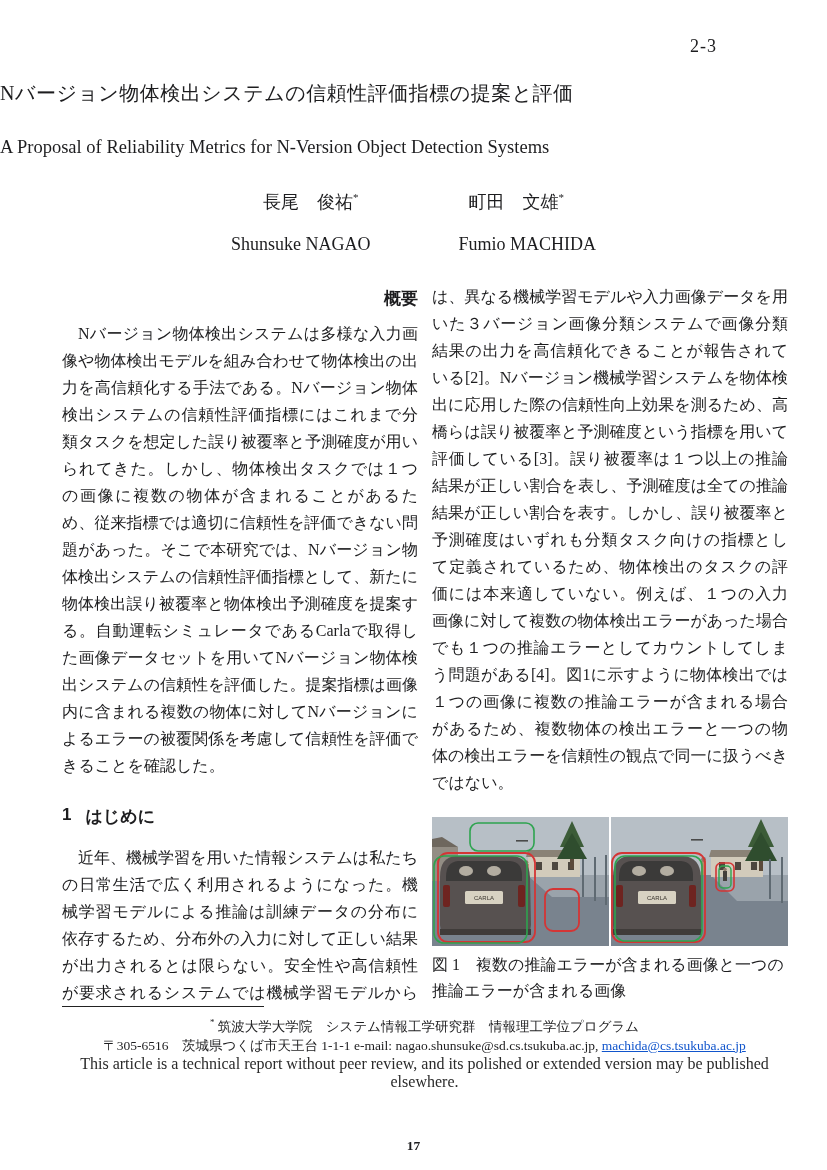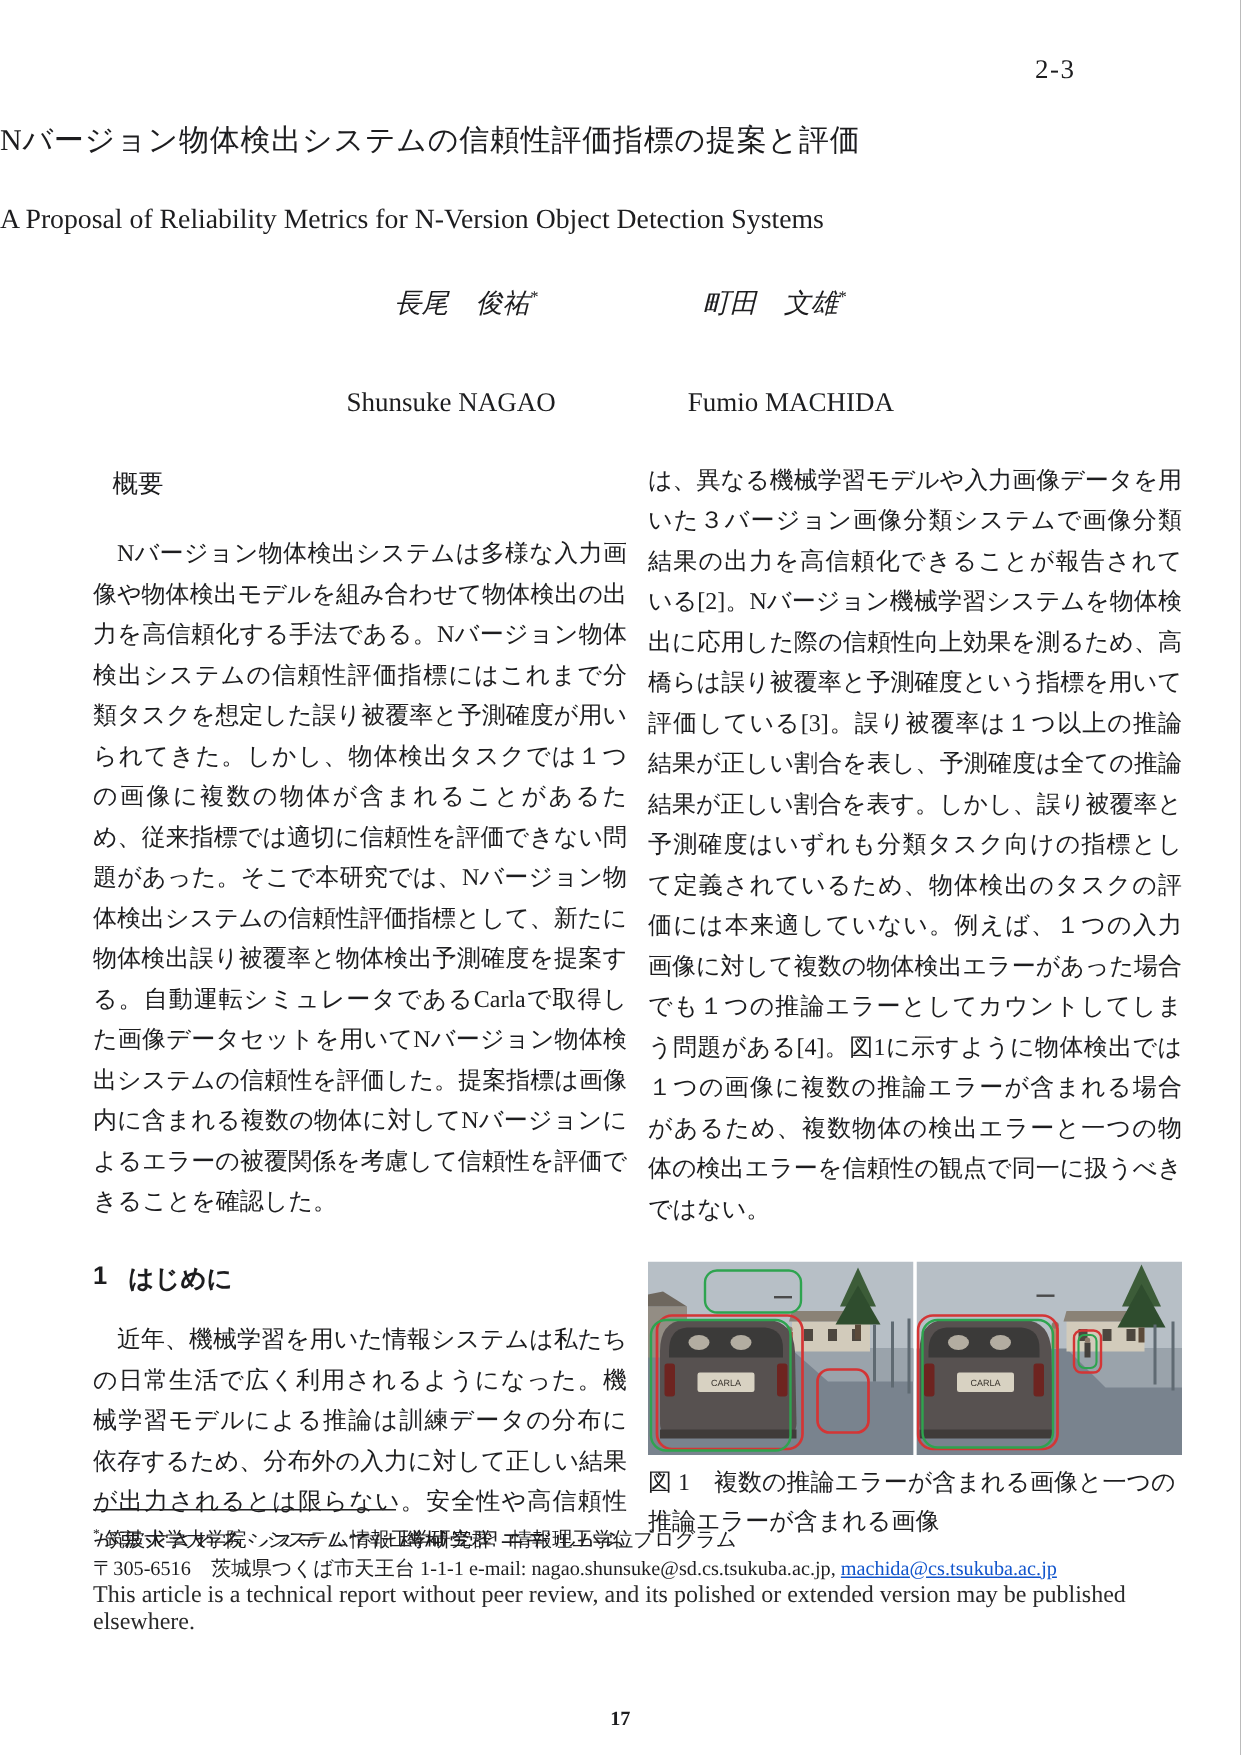--- a/index.html
+++ b/index.html
@@ -16,61 +16,61 @@
   .page-code {
     position:absolute; top:36px; right:110px;
     font-size:18px; letter-spacing:1px;
   }
   .doc-header { padding-top:80px; text-align:left; }
   .title-ja { font-size:20px; font-weight:normal; letter-spacing:0.5px; }
   .title-en { font-size:18.5px; font-weight:normal; margin-top:30px; }
   .authors-ja {
     margin-top:32px; display:flex; justify-content:center; gap:110px;
     font-size:18px;
-    font-style:italic;
   }
   .authors-ja sup { font-size:11px; }
   .authors-en {
-    margin-top:44px; display:flex; justify-content:center; gap:88px;
+    margin-top:20px; display:flex; justify-content:center; gap:88px;
     font-size:18px;
   }
   .columns {
     display:flex; gap:14px;
     padding:0 39px 0 62px;
     margin-top:28px;
     height:724px;
     overflow:hidden;
   }
   .col { width:50%; }
   .body-text {
     font-size:16px; line-height:27px;
     text-align:justify;
     text-justify:inter-ideograph;
   }
   .indent { text-indent:1em; }
   .h-abstract {
     font-family:"Liberation Sans","DejaVu Sans",sans-serif;
-    font-weight:normal; font-size:17px;
-    margin:4px 0 22px 13px;
+    font-weight:bold; font-size:17px;
+    margin:4px 0 10px 13px;
+    text-align:right;
   }
   .h-section {
     font-family:"Liberation Sans","DejaVu Sans",sans-serif;
     font-weight:bold; font-size:17px;
     margin:26px 0 16px 0;
     display:flex; gap:14px;
   }
   .figure-block { margin-top:21px; }
   .fig-images { display:flex; gap:2px; background:#fff; }
   .fig-images svg { display:block; }
   .fig-caption {
     font-size:16px; line-height:26px; margin-top:6px;
     text-align:left;
   }
   .footnote {
-    position:absolute; left:62px; right:40px; top:1006px;
+    position:absolute; left:62px; right:40px; top:1006px;text-align:center;
   }
   .fn-divider { width:202px; border-top:1.2px solid #222; margin-bottom:6px; }
   .fn-line { font-size:13.5px; line-height:19px; }
   .fn-line sup { font-size:9px; }
   .fn-link { color:#1155cc; text-decoration:underline; }
   .fn-disclaimer-ja { font-size:12px; line-height:18px; margin-top:4px; color:#2a2a2a; }
   .fn-disclaimer-en { font-size:16px; line-height:18px; color:#2a2a2a; }
   .page-number {
     position:absolute; bottom:16px; left:0; width:100%;
     text-align:center; font-size:13.5px;font-weight:bold;

